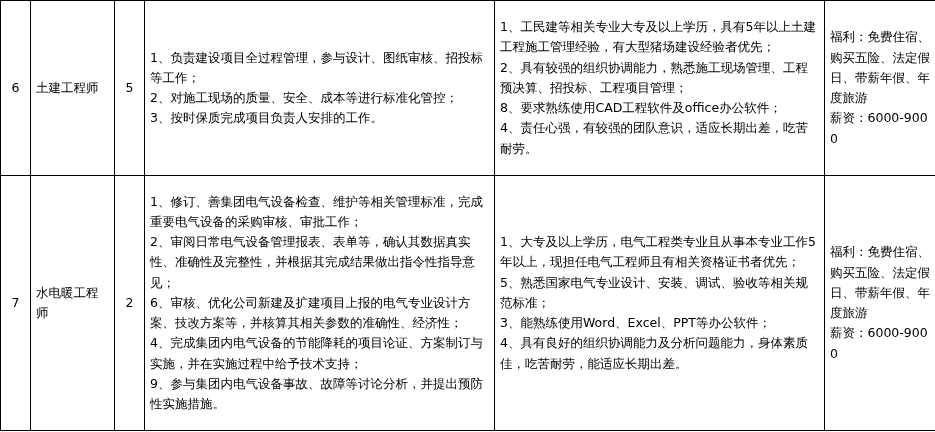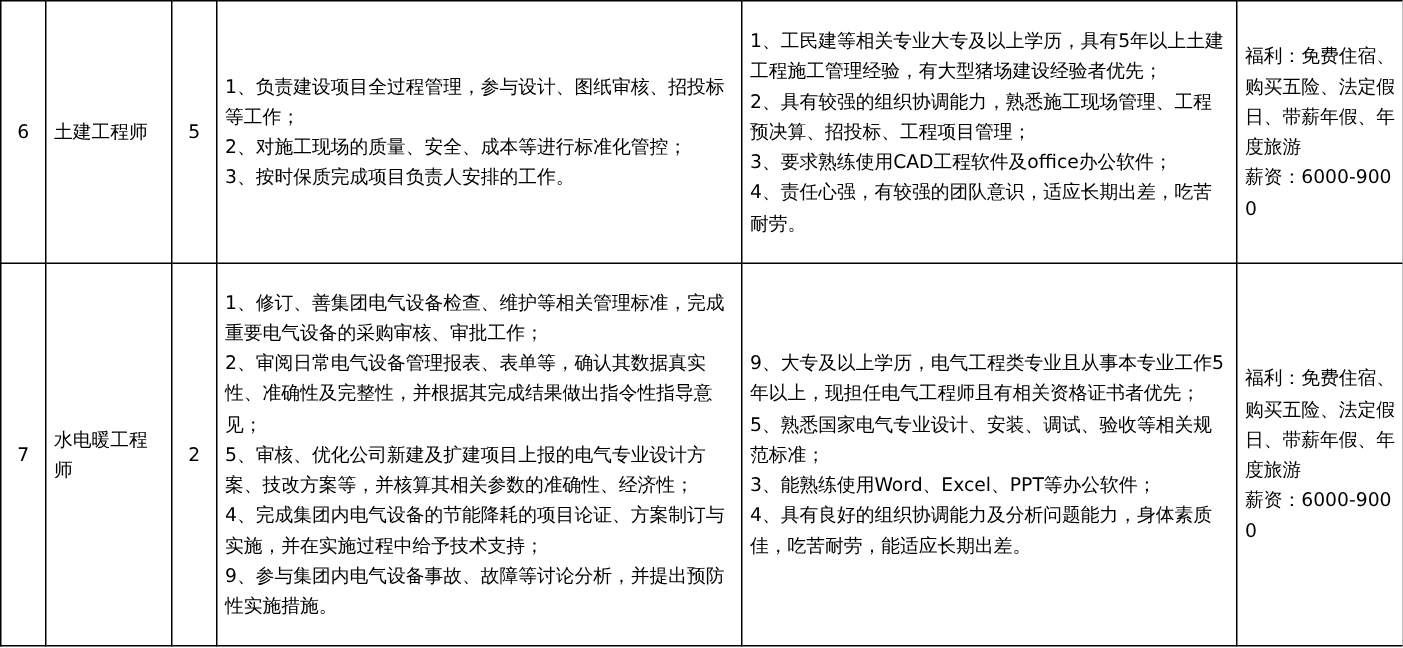--- a/index.html
+++ b/index.html
@@ -96,47 +96,47 @@
           <div class="lines">
             <p>1、负责建设项目全过程管理，参与设计、图纸审核、招投标等工作；</p>
             <p>2、对施工现场的质量、安全、成本等进行标准化管控；</p>
             <p>3、按时保质完成项目负责人安排的工作。</p>
           </div>
         </td>
         <td class="col-req">
           <div class="lines">
             <p>1、工民建等相关专业大专及以上学历，具有5年以上土建工程施工管理经验，有大型猪场建设经验者优先；</p>
             <p>2、具有较强的组织协调能力，熟悉施工现场管理、工程预决算、招投标、工程项目管理；</p>
-            <p>3、要求熟练使用CAD工程软件及office办公软件；</p>
+            <p>8、要求熟练使用CAD工程软件及office办公软件；</p>
             <p>4、责任心强，有较强的团队意识，适应长期出差，吃苦耐劳。</p>
           </div>
         </td>
         <td class="col-benefit">
           <div class="lines">
             <p>福利：免费住宿、购买五险、法定假日、带薪年假、年度旅游</p>
             <p>薪资：6000-9000</p>
           </div>
         </td>
       </tr>
       <tr class="row-2">
         <td class="col-idx">7</td>
         <td class="col-title">水电暖工程师</td>
         <td class="col-count">2</td>
         <td class="col-duty">
           <div class="lines">
             <p>1、修订、善集团电气设备检查、维护等相关管理标准，完成重要电气设备的采购审核、审批工作；</p>
             <p>2、审阅日常电气设备管理报表、表单等，确认其数据真实性、准确性及完整性，并根据其完成结果做出指令性指导意见；</p>
-            <p>5、审核、优化公司新建及扩建项目上报的电气专业设计方案、技改方案等，并核算其相关参数的准确性、经济性；</p>
+            <p>6、审核、优化公司新建及扩建项目上报的电气专业设计方案、技改方案等，并核算其相关参数的准确性、经济性；</p>
             <p>4、完成集团内电气设备的节能降耗的项目论证、方案制订与实施，并在实施过程中给予技术支持；</p>
             <p>9、参与集团内电气设备事故、故障等讨论分析，并提出预防性实施措施。</p>
           </div>
         </td>
         <td class="col-req">
           <div class="lines">
-            <p>9、大专及以上学历，电气工程类专业且从事本专业工作5年以上，现担任电气工程师且有相关资格证书者优先；</p>
+            <p>1、大专及以上学历，电气工程类专业且从事本专业工作5年以上，现担任电气工程师且有相关资格证书者优先；</p>
             <p>5、熟悉国家电气专业设计、安装、调试、验收等相关规范标准；</p>
             <p>3、能熟练使用Word、Excel、PPT等办公软件；</p>
             <p>4、具有良好的组织协调能力及分析问题能力，身体素质佳，吃苦耐劳，能适应长期出差。</p>
           </div>
         </td>
         <td class="col-benefit">
           <div class="lines">
             <p>福利：免费住宿、购买五险、法定假日、带薪年假、年度旅游</p>
             <p>薪资：6000-9000</p>
           </div>

